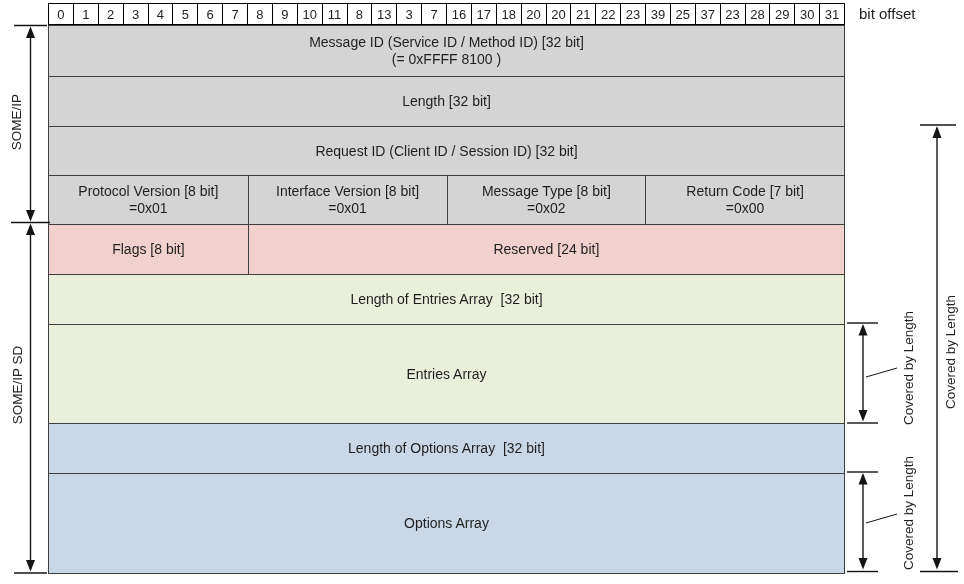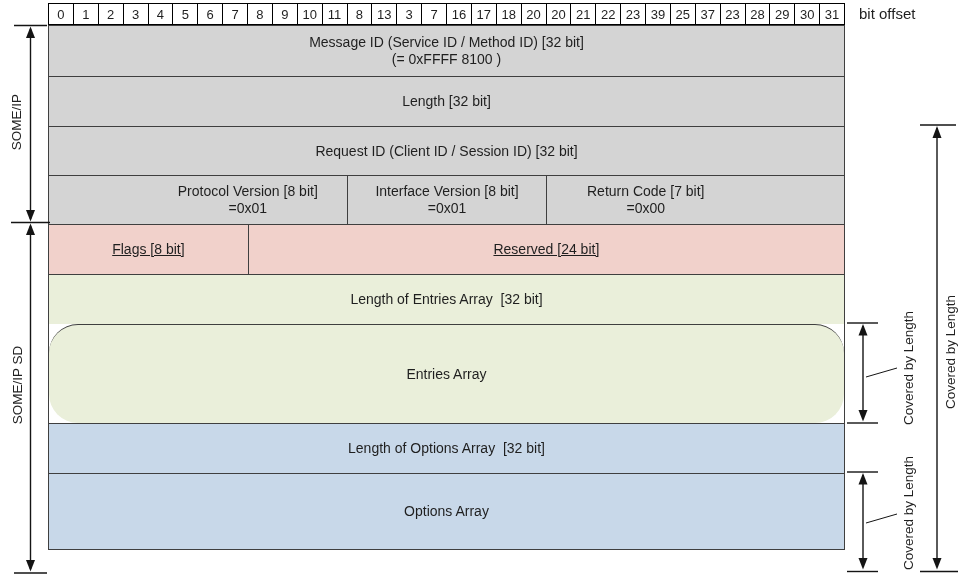--- a/index.html
+++ b/index.html
@@ -45,23 +45,23 @@
   .prow {
     box-sizing: border-box;
     border-top: 1.5px solid var(--border);
     display: flex; align-items: center; justify-content: center;
     text-align: left;
   }
   .prow:first-child { border-top: none; }
   .prow span { white-space: pre; line-height: 17px; }
   .col { flex-direction: column; }
   .h50 { height: 50px; } .h49 { height: 49px; }
-  .h99 { height: 99px; border-radius: 29px; } .h100 { height: 76px; }
+  .h99 { height: 99px; } .h100 { height: 100px; }
   .gray  { background: var(--someip-bg); }
-  .pink  { background: var(--flags-bg); text-decoration: underline; }
+  .pink  { background: var(--flags-bg); }
   .green { background: var(--entries-bg); }
   .blue  { background: var(--options-bg); }
 
   .split { padding: 0; align-items: stretch; }
   .vcell {
     width: 25%; box-sizing: border-box;
     border-left: 1.5px solid var(--border);
     display: flex; flex-direction: column; align-items: center; justify-content: center;
   }
   .vcell:first-child { border-left: none; }
@@ -148,20 +148,24 @@
     <div class="prow gray h49 split">
       <div class="vcell">
         <span>Protocol Version [8 bit]</span>
         <span>=0x01</span>
       </div>
       <div class="vcell">
         <span>Interface Version [8 bit]</span>
         <span>=0x01</span>
       </div>
       <div class="vcell">
+        <span>Message Type [8 bit]</span>
+        <span>=0x02</span>
+      </div>
+      <div class="vcell">
         <span>Return Code [7 bit]</span>
         <span>=0x00</span>
       </div>
     </div>
 
     <div class="prow pink h50 split">
       <div class="fcell w25">
         <span>Flags [8 bit]</span>
       </div>
       <div class="fcell w75">

